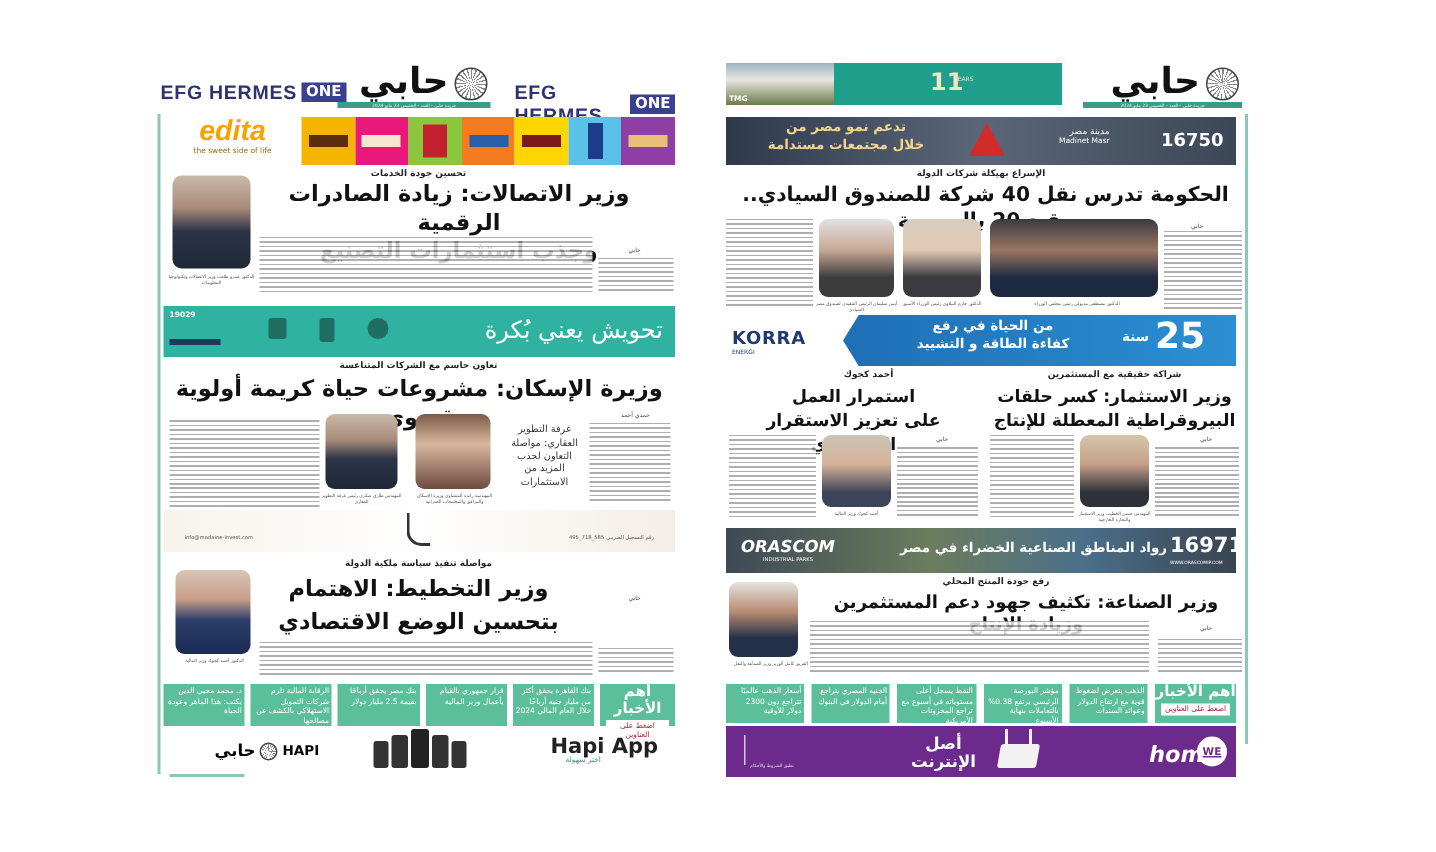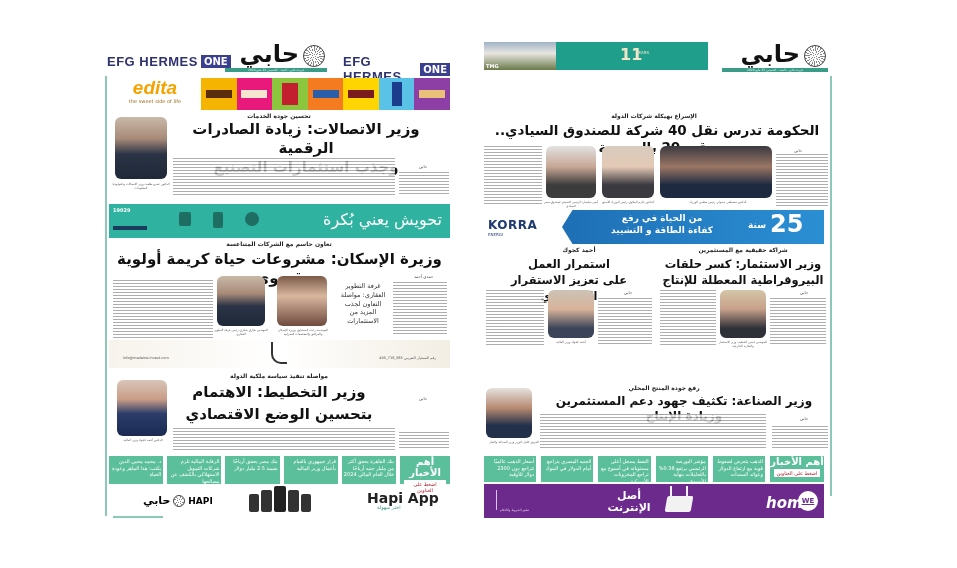--- a/index.html
+++ b/index.html
@@ -180,20 +180,32 @@
     </div>
     <div class="abs rtl" style="left:240px;top:4px;width:106px;height:30px;">
       <div class="abs emblem" style="right:2px;top:1px;width:22px;height:22px;"></div>
       <div class="abs logo" style="right:28px;top:-4px;font-size:24px;">حابي</div>
       <div class="abs dateline" style="left:0;right:0;top:24px;">جريدة حابي - العدد - الخميس 23 مايو 2024</div>
     </div>
   </div>
 
   <div class="abs rule-v" style="left:348px;top:36px;width:2px;height:420px;"></div>
 
+  <div class="abs" style="left:2px;top:38px;width:340px;height:32px;background:linear-gradient(90deg,#2e3a4c,#5b6778 50%,#3b4656);">
+    <div class="abs rtl" style="left:20px;top:2px;width:120px;text-align:center;color:#f3d58a;font-size:9px;line-height:1.3;font-weight:bold;">
+      <div>تدعم نمو مصر من</div>
+      <div>خلال مجتمعات مستدامة</div>
+    </div>
+    <div class="abs" style="left:162px;top:4px;width:0;height:0;border-left:12px solid transparent;border-right:12px solid transparent;border-bottom:22px solid #d32a2a;"></div>
+    <div class="abs" style="left:222px;top:6px;color:#fff;font-size:6px;text-align:right;">
+      <div>مدينة مصر</div>
+      <div style="font-size:5px;">Madinet Masr</div>
+    </div>
+    <div class="abs" style="left:290px;top:8px;color:#fff;font-size:12px;font-weight:bold;">16750</div>
+  </div>
 
   <div class="abs" style="left:2px;top:72px;width:346px;height:96px;">
     <div class="abs kicker rtl" style="left:70px;top:0;width:200px;">الإسراع بهيكلة شركات الدولة</div>
     <div class="abs headline rtl" style="left:0;top:10px;width:346px;font-size:13.5px;">الحكومة تدرس نقل 40 شركة للصندوق السيادي.. وقيد 20 بالبورصة</div>
     <div class="abs textblock" style="left:0;top:34px;width:58px;height:60px;"></div>
     <div class="abs photo person" style="left:62px;top:34px;width:50px;height:52px;background:linear-gradient(180deg,#e2e2e2 0%,#c7a794 40%,#3c3c3c 75%);"></div>
     <div class="abs photo person" style="left:118px;top:34px;width:52px;height:52px;background:linear-gradient(180deg,#d7cbbf 0%,#e3c9b4 40%,#3b3a40 75%);"></div>
     <div class="abs photo person" style="left:176px;top:34px;width:112px;height:52px;background:linear-gradient(180deg,#3a3a40 0%,#9a7664 40%,#1e2a40 75%);"></div>
     <div class="abs caption" style="left:58px;top:88px;width:58px;">أيمن سليمان الرئيس التنفيذي لصندوق مصر السيادي</div>
     <div class="abs caption" style="left:116px;top:88px;width:56px;">الدكتور حازم الببلاوي رئيس الوزراء الأسبق</div>
@@ -235,20 +247,29 @@
       <div>وزير الاستثمار: كسر حلقات</div>
       <div>البيروقراطية المعطلة للإنتاج</div>
     </div>
     <div class="abs textblock" style="left:2px;top:44px;width:56px;height:56px;"></div>
     <div class="abs photo person" style="left:62px;top:44px;width:46px;height:48px;background:linear-gradient(180deg,#d4c6a8 0%,#c7a08a 40%,#2e3138 80%);"></div>
     <div class="abs caption" style="left:58px;top:94px;width:54px;">المهندس حسن الخطيب وزير الاستثمار والتجارة الخارجية</div>
     <div class="abs small rtl" style="left:142px;top:44px;">حابي</div>
     <div class="abs textblock" style="left:112px;top:52px;width:56px;height:48px;"></div>
   </div>
 
+  <div class="abs" style="left:2px;top:312px;width:340px;height:30px;background:linear-gradient(90deg,#3d4a56,#6b7d5e 40%,#4b6f8a 70%,#3a4450);">
+    <div class="abs" style="left:10px;top:6px;">
+      <div style="font-size:11px;color:#fff;font-weight:bold;font-style:italic;">ORASCOM</div>
+      <div style="font-size:3.5px;color:#fff;text-align:center;">INDUSTRIAL PARKS</div>
+    </div>
+    <div class="abs rtl" style="left:116px;top:9px;color:#fff;font-size:9px;font-weight:bold;">رواد المناطق الصناعية الخضراء في مصر</div>
+    <div class="abs" style="left:296px;top:4px;color:#fff;font-size:14px;font-weight:bold;">16971</div>
+    <div class="abs" style="left:296px;top:21px;color:#fff;font-size:3px;">WWW.ORASCOMIP.COM</div>
+  </div>
 
   <div class="abs" style="left:2px;top:344px;width:346px;height:70px;">
     <div class="abs photo person" style="left:2px;top:4px;width:46px;height:50px;background:linear-gradient(180deg,#e4e2de 0%,#b88a72 40%,#23304a 75%);"></div>
     <div class="abs caption" style="left:0;top:56px;width:60px;">الفريق كامل الوزير وزير الصناعة والنقل</div>
     <div class="abs kicker rtl" style="left:110px;top:0;width:140px;">رفع جودة المنتج المحلي</div>
     <div class="abs headline rtl" style="left:54px;top:10px;width:292px;font-size:12px;">وزير الصناعة: تكثيف جهود دعم المستثمرين وزيادة الإنتاج</div>
     <div class="abs textblock" style="left:56px;top:30px;width:226px;height:36px;"></div>
     <div class="abs small rtl" style="left:316px;top:32px;">حابي</div>
     <div class="abs textblock" style="left:288px;top:42px;width:56px;height:22px;"></div>
   </div>

